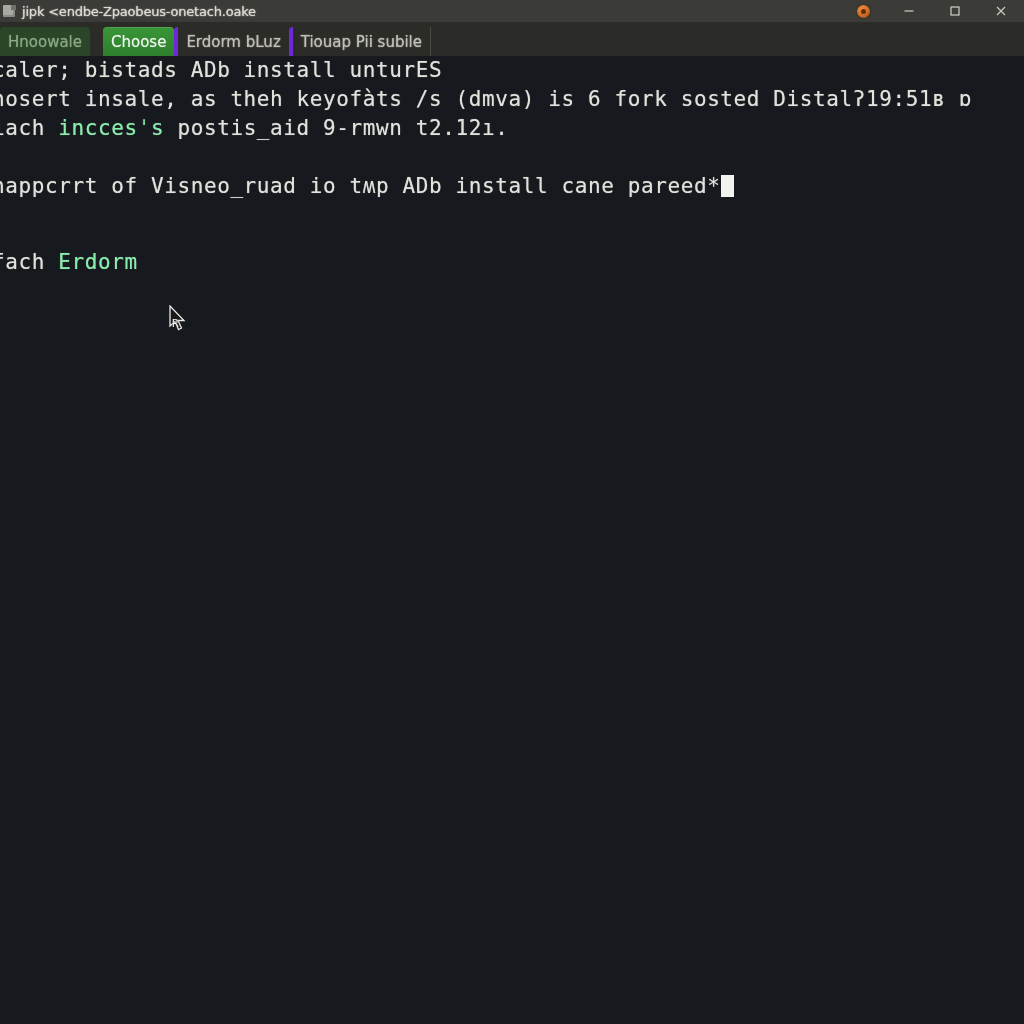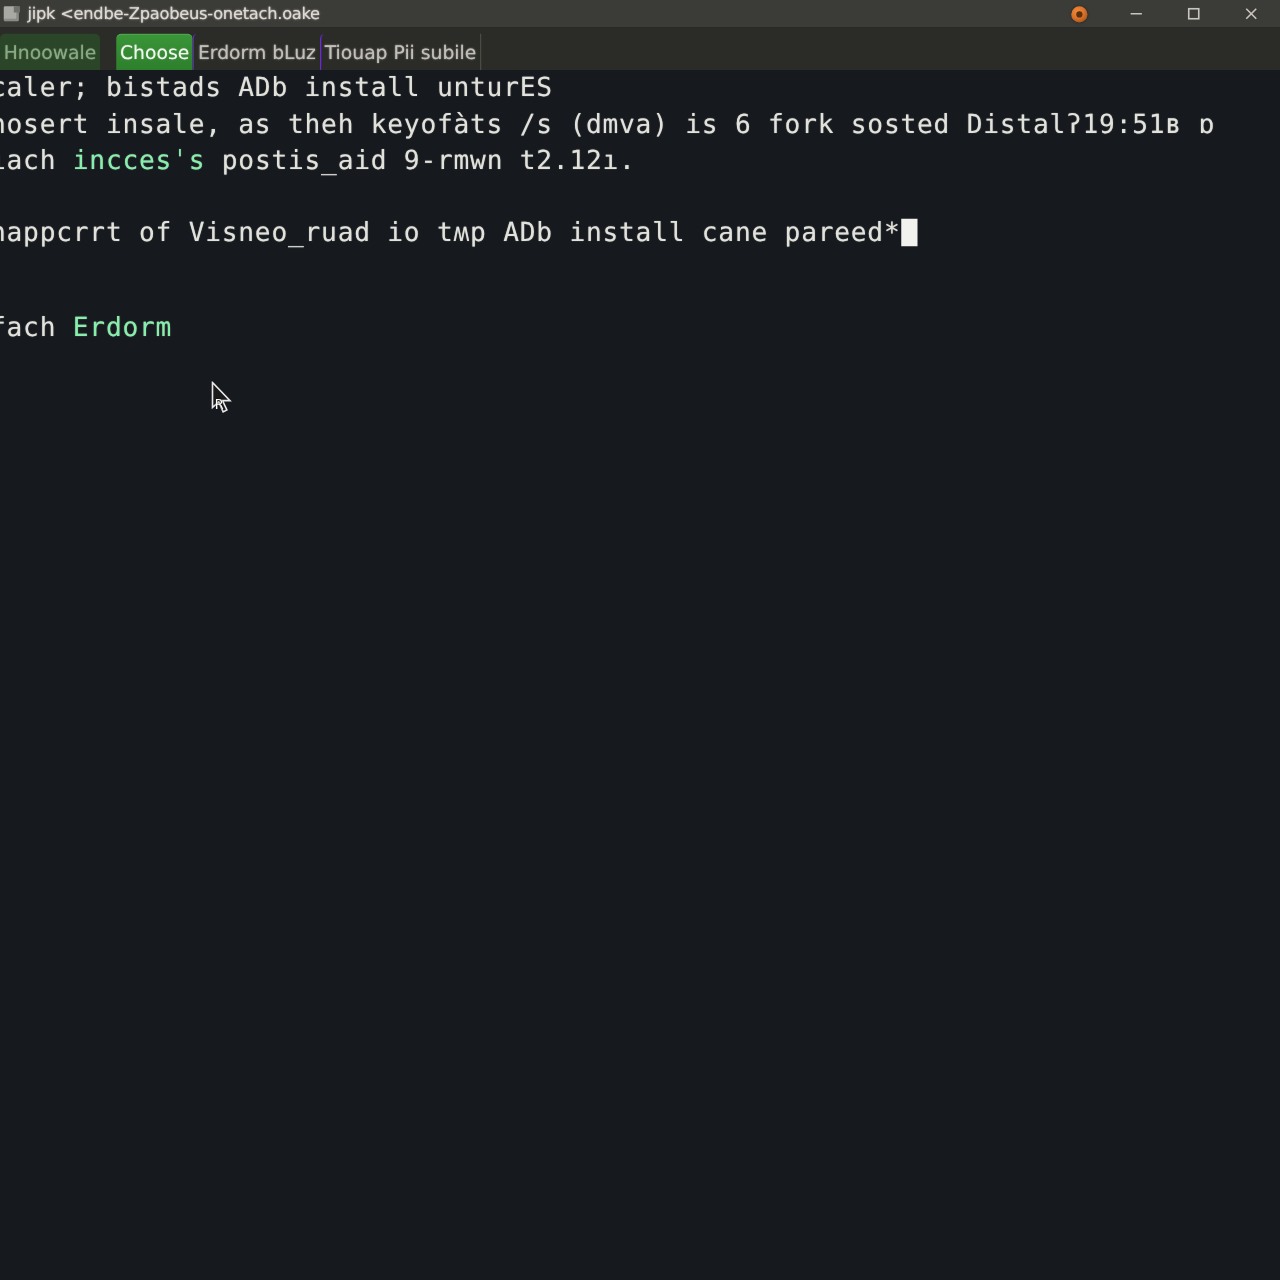--- a/index.html
+++ b/index.html
@@ -99,35 +99,35 @@
     display: flex;
     align-items: flex-end;
     box-sizing: border-box;
     overflow: hidden;
   }
   .tab {
     height: 29px;
     display: flex;
     align-items: center;
     justify-content: center;
-    padding: 0 3px;
+    padding: 0 8px;
     box-sizing: border-box;
     font-family: "DejaVu Sans", sans-serif;
     font-size: 15px;
     white-space: nowrap;
     position: relative;
     border-top-left-radius: 4px;
     border-top-right-radius: 4px;
   }
   .tab-inactive-dark {
     background: #2b2b28;
     color: #c2bfb8;
     text-shadow: 0 0 1px rgba(200,198,192,0.75), 0 0 2.2px rgba(160,158,152,0.45);
     filter: blur(0.3px);
-    border-left: 1px solid #6d28d9;
+    border-left: 4px solid #6d28d9;
   }
   .tab-muted-green {
     background: #2a4527;
     color: #89a883;
     text-shadow: 0 0 1.1px rgba(150,185,145,0.7);
     filter: blur(0.35px);
   }
   .tab-active-green {
     background: linear-gradient(180deg, #3a9638 0%, #2e7f2c 100%);
     color: #f2f7f0;

